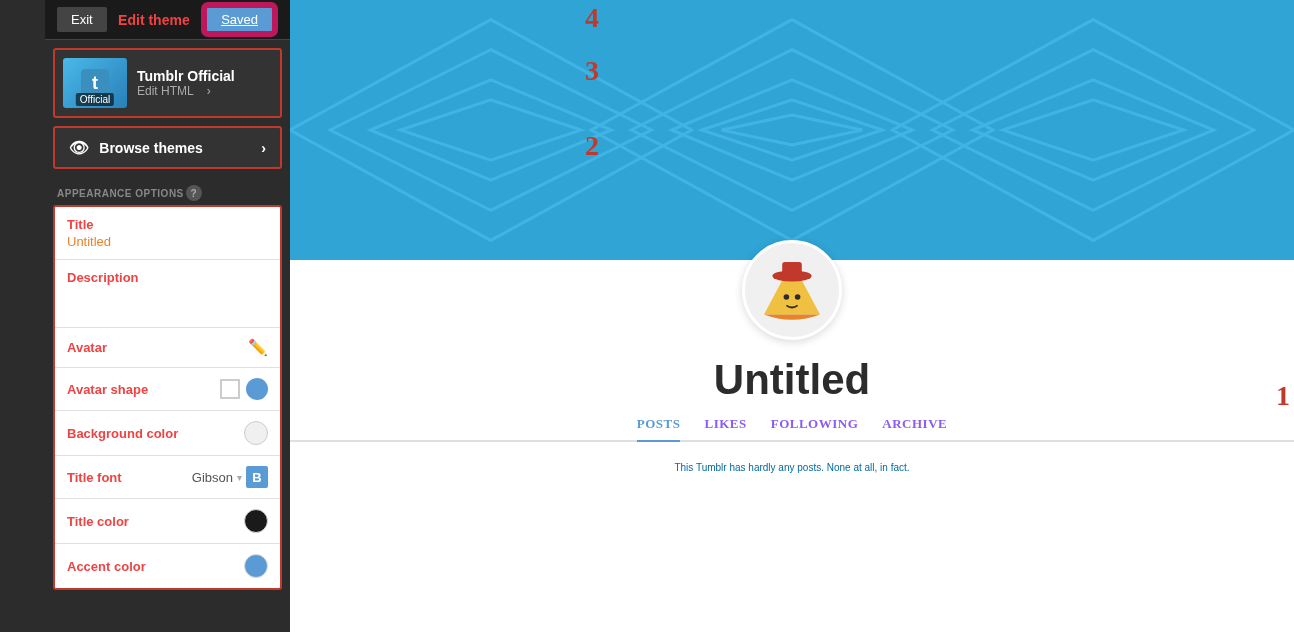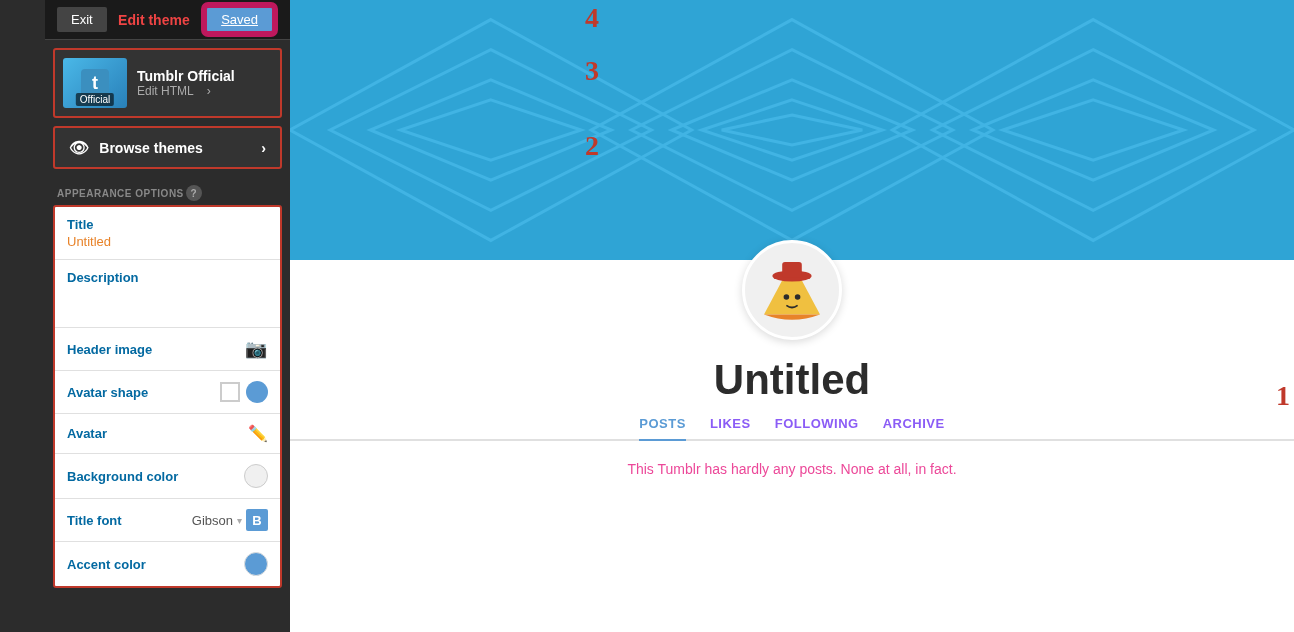--- a/index.html
+++ b/index.html
@@ -160,21 +160,21 @@
       margin: 0 8px 8px 8px;
       border-radius: 3px;
       background: #fff;
       overflow: hidden;
     }
     .option-row {
       border-bottom: 1px solid #e0e0e0;
       padding: 10px 12px;
     }
     .option-row:last-child { border-bottom: none; }
-    .option-label { color: #0369a1; font-size: 13px; font-weight: bold; margin-bottom: 2px; }
+    .option-label { color: #ef4444; font-size: 13px; font-weight: bold; margin-bottom: 2px; }
     .option-value { color: #e8832a; font-size: 13px; }
     .option-description { color: #aaa; font-size: 11px; min-height: 30px; }
 
     .option-row-inline {
       border-bottom: 1px solid #e0e0e0;
       padding: 10px 12px;
       display: flex;
       align-items: center;
       justify-content: space-between;
     }
@@ -298,34 +298,35 @@
     }
 
     .nav-tabs {
       display: flex;
       gap: 24px;
       margin-top: 12px;
       border-bottom: 2px solid #e0e0e0;
       padding-bottom: 8px;
       width: 100%;
       justify-content: center;
+      font-family: Liberation Serif, serif;
     }
     .nav-tab {
       font-size: 13px;
       font-weight: bold;
       color: #8b5cf6;
       cursor: pointer;
       text-transform: uppercase;
       letter-spacing: 0.5px;
     }
     .nav-tab.active { color: #5b9bd5; border-bottom: 2px solid #5b9bd5; padding-bottom: 8px; margin-bottom: -10px; }
 
     .preview-description {
-      color: #ec4899;
-      font-size: 14px;
+      color: #0369a1;
+      font-size: 10px;
       margin-top: 20px;
     }
 
     
     .anno {
       position: absolute;
       color: #c0392b;
       font-size: 28px;
       font-weight: bold;
       font-family: 'Georgia', serif;
@@ -378,52 +379,52 @@
     <div class="option-row">
       <div class="option-label">Title</div>
       <div class="option-value">Untitled</div>
     </div>
 
     <div class="option-row">
       <div class="option-label">Description</div>
       <div class="option-description"></div>
     </div>
 
-    <div class="option-row-inline">
-      <div class="option-label">Header image</div>
-      <span class="camera-icon">📷</span>
+
+    <div class="option-row-inline">
+      <div class="option-label">Avatar</div>
+      <span class="pencil-icon">✏️</span>
     </div>
 
     <div class="option-row-inline">
       <div class="option-label">Avatar shape</div>
       <div class="shape-toggle">
         <div class="shape-sq"></div>
         <div class="shape-circle"></div>
       </div>
-    </div>
-
-    <div class="option-row-inline">
-      <div class="option-label">Avatar</div>
-      <span class="pencil-icon">✏️</span>
     </div>
 
     <div class="option-row-inline">
       <div class="option-label">Background color</div>
       <div class="color-circle white"></div>
     </div>
 
     <div class="option-row-inline">
       <div class="option-label">Title font</div>
       <div class="font-select">
         <span class="font-name">Gibson</span>
         <span class="font-chevron">▾</span>
         <button class="bold-btn">B</button>
       </div>
     </div>
 
+    <div class="option-row-inline">
+      <div class="option-label">Title color</div>
+      <div class="color-circle black"></div>
+    </div>
 
     <div class="option-row-inline">
       <div class="option-label">Accent color</div>
       <div class="color-circle blue"></div>
     </div>
 
   </div>
 </div>
 
 <div class="right-panel">

